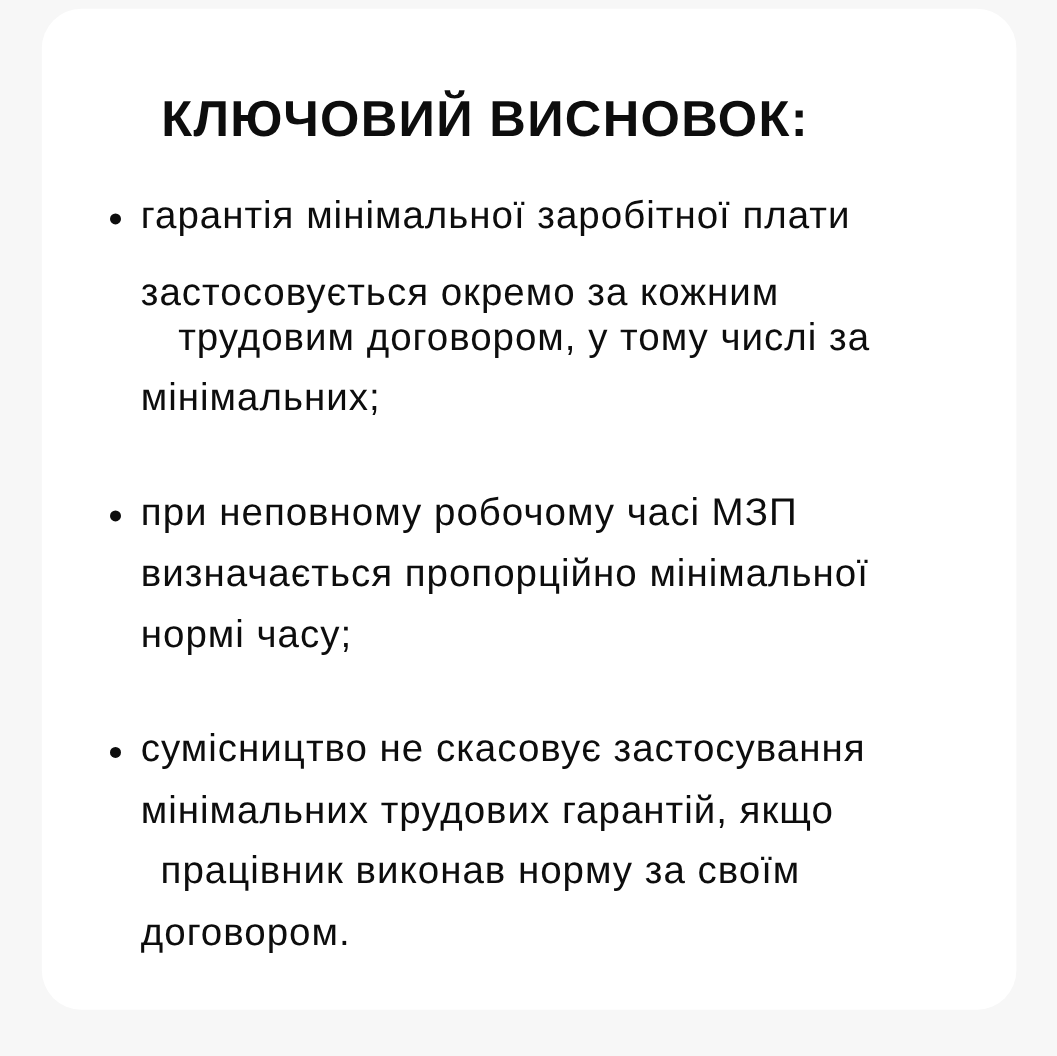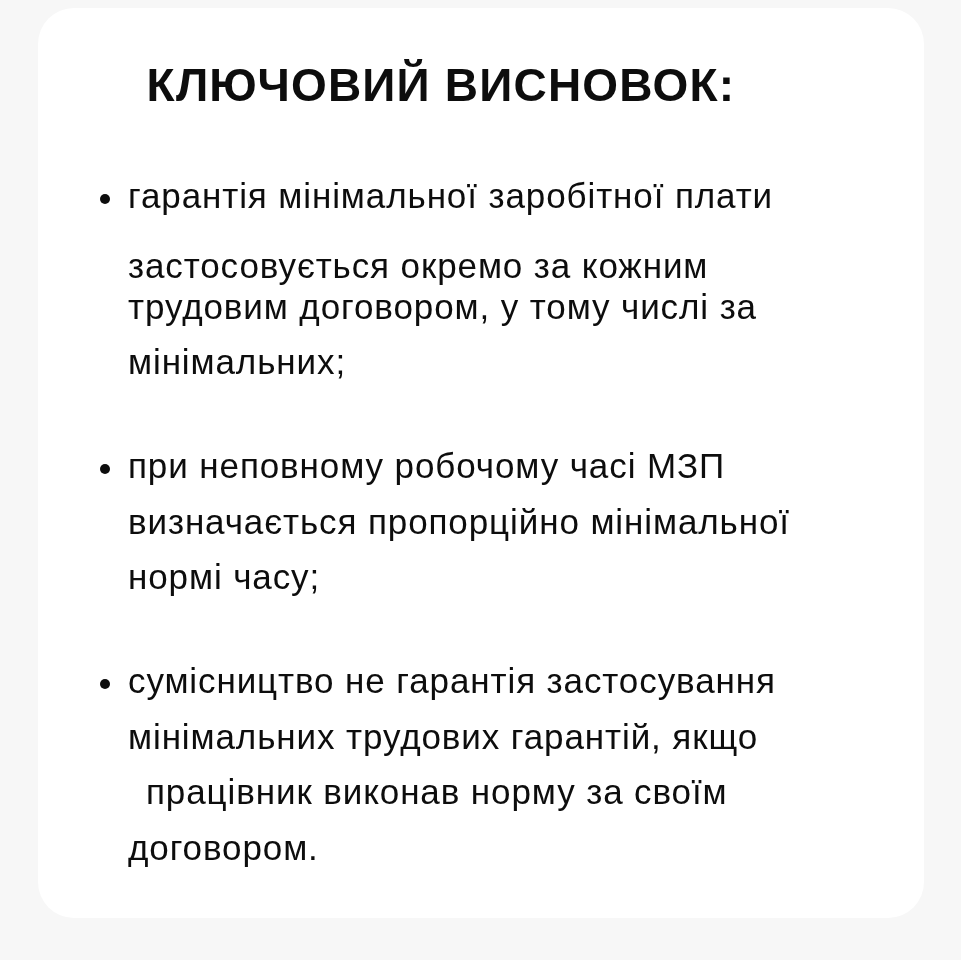--- a/index.html
+++ b/index.html
@@ -21,21 +21,21 @@
     top: 8px;
     width: 886px;
     height: 910px;
     background: #ffffff;
     border-radius: 36px;
   }
   .title {
     position: absolute;
     left: 0;
     width: 882px;
-    top: 57px;
+    top: 80px;
     text-align: center;
     font-size: 46px;
     font-weight: 700;
     letter-spacing: 1.2px;
     line-height: 56px;
     margin: 0;
   }
   .list {
     position: absolute;
     left: 0;
@@ -74,31 +74,31 @@
 <div class="card"></div>
 
 <h1 class="title">КЛЮЧОВИЙ ВИСНОВОК:</h1>
 
 <ul class="list">
 
   <li class="item">
     <span class="bullet" style="top:194px;"></span>
     <span class="line" style="top:176px;">гарантія мінімальної заробітної плати</span>
     <span class="line" style="top:246px;">застосовується окремо за кожним</span>
-    <span class="line" style="top:287px;">трудовим договором, у тому числі за</span>
+    <span class="line" style="top:287px;margin-left:34px;">трудовим договором, у тому числі за</span>
     <span class="line" style="top:342px;">мінімальних;</span>
   </li>
 
   <li class="item">
     <span class="bullet" style="top:464px;"></span>
     <span class="line" style="top:446px;">при неповному робочому часі МЗП</span>
     <span class="line" style="top:502px;">визначається пропорційно мінімальної</span>
     <span class="line" style="top:557px;">нормі часу;</span>
   </li>
 
   <li class="item">
     <span class="bullet" style="top:679px;"></span>
-    <span class="line" style="top:661px;">сумісництво не гарантія застосування</span>
+    <span class="line" style="top:661px;">сумісництво не скасовує застосування</span>
     <span class="line" style="top:717px;">мінімальних трудових гарантій, якщо</span>
     <span class="line" style="top:772px;margin-left:18px;">працівник виконав норму за своїм</span>
     <span class="line" style="top:828px;">договором.</span>
   </li>
 </ul>
 
 </body></html>

